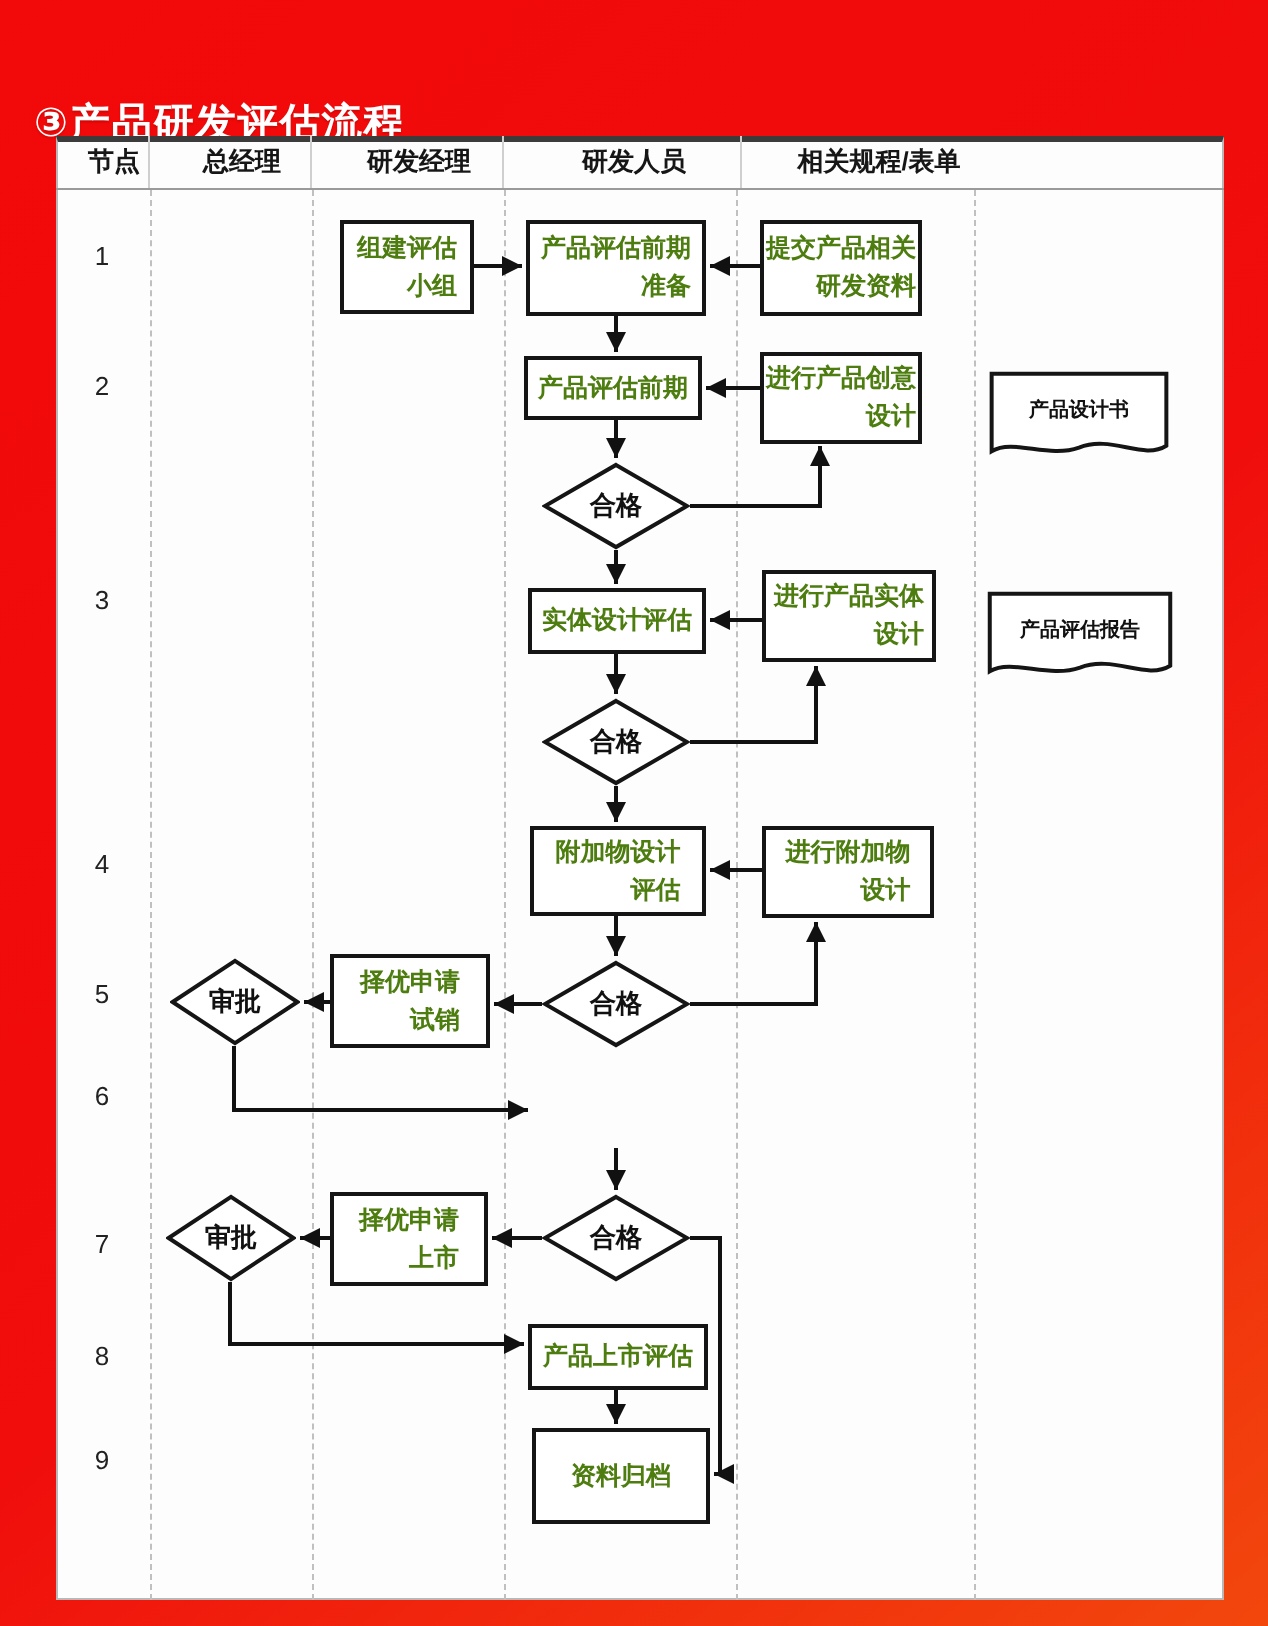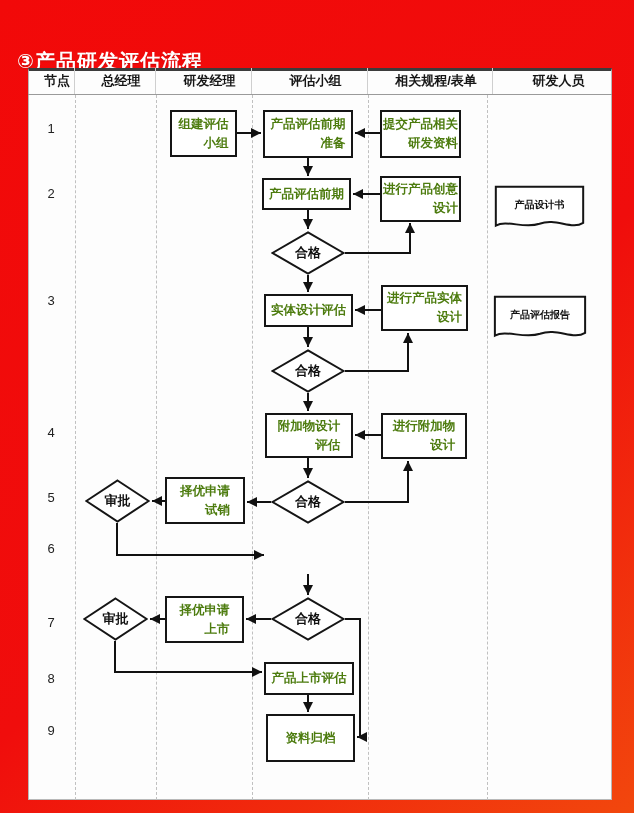--- a/index.html
+++ b/index.html
@@ -64,23 +64,22 @@
 <div id="stage">
 
   <div class="title">③产品研发评估流程</div>
 
   <div class="sheet"></div>
 
   <div class="hdr">
     <div class="cell" style="width:47px">节点</div>
     <div class="cell" style="width:81px">总经理</div>
     <div class="cell" style="width:96px">研发经理</div>
-    <div class="cell" style="width:116px">评估小组</div>
+    <div class="cell" style="width:119px">研发人员</div>
     <div class="cell" style="width:125px">相关规程/表单</div>
-    <div class="cell" style="width:119px">研发人员</div>
   </div>
 
   <div class="vline" style="left:75px"></div>
   <div class="vline" style="left:156px"></div>
   <div class="vline" style="left:252px"></div>
   <div class="vline" style="left:368px"></div>
   <div class="vline" style="left:487px"></div>
 
   <span class="nodenum" style="left:51px;top:128px">1</span>
   <span class="nodenum" style="left:51px;top:193px">2</span>

